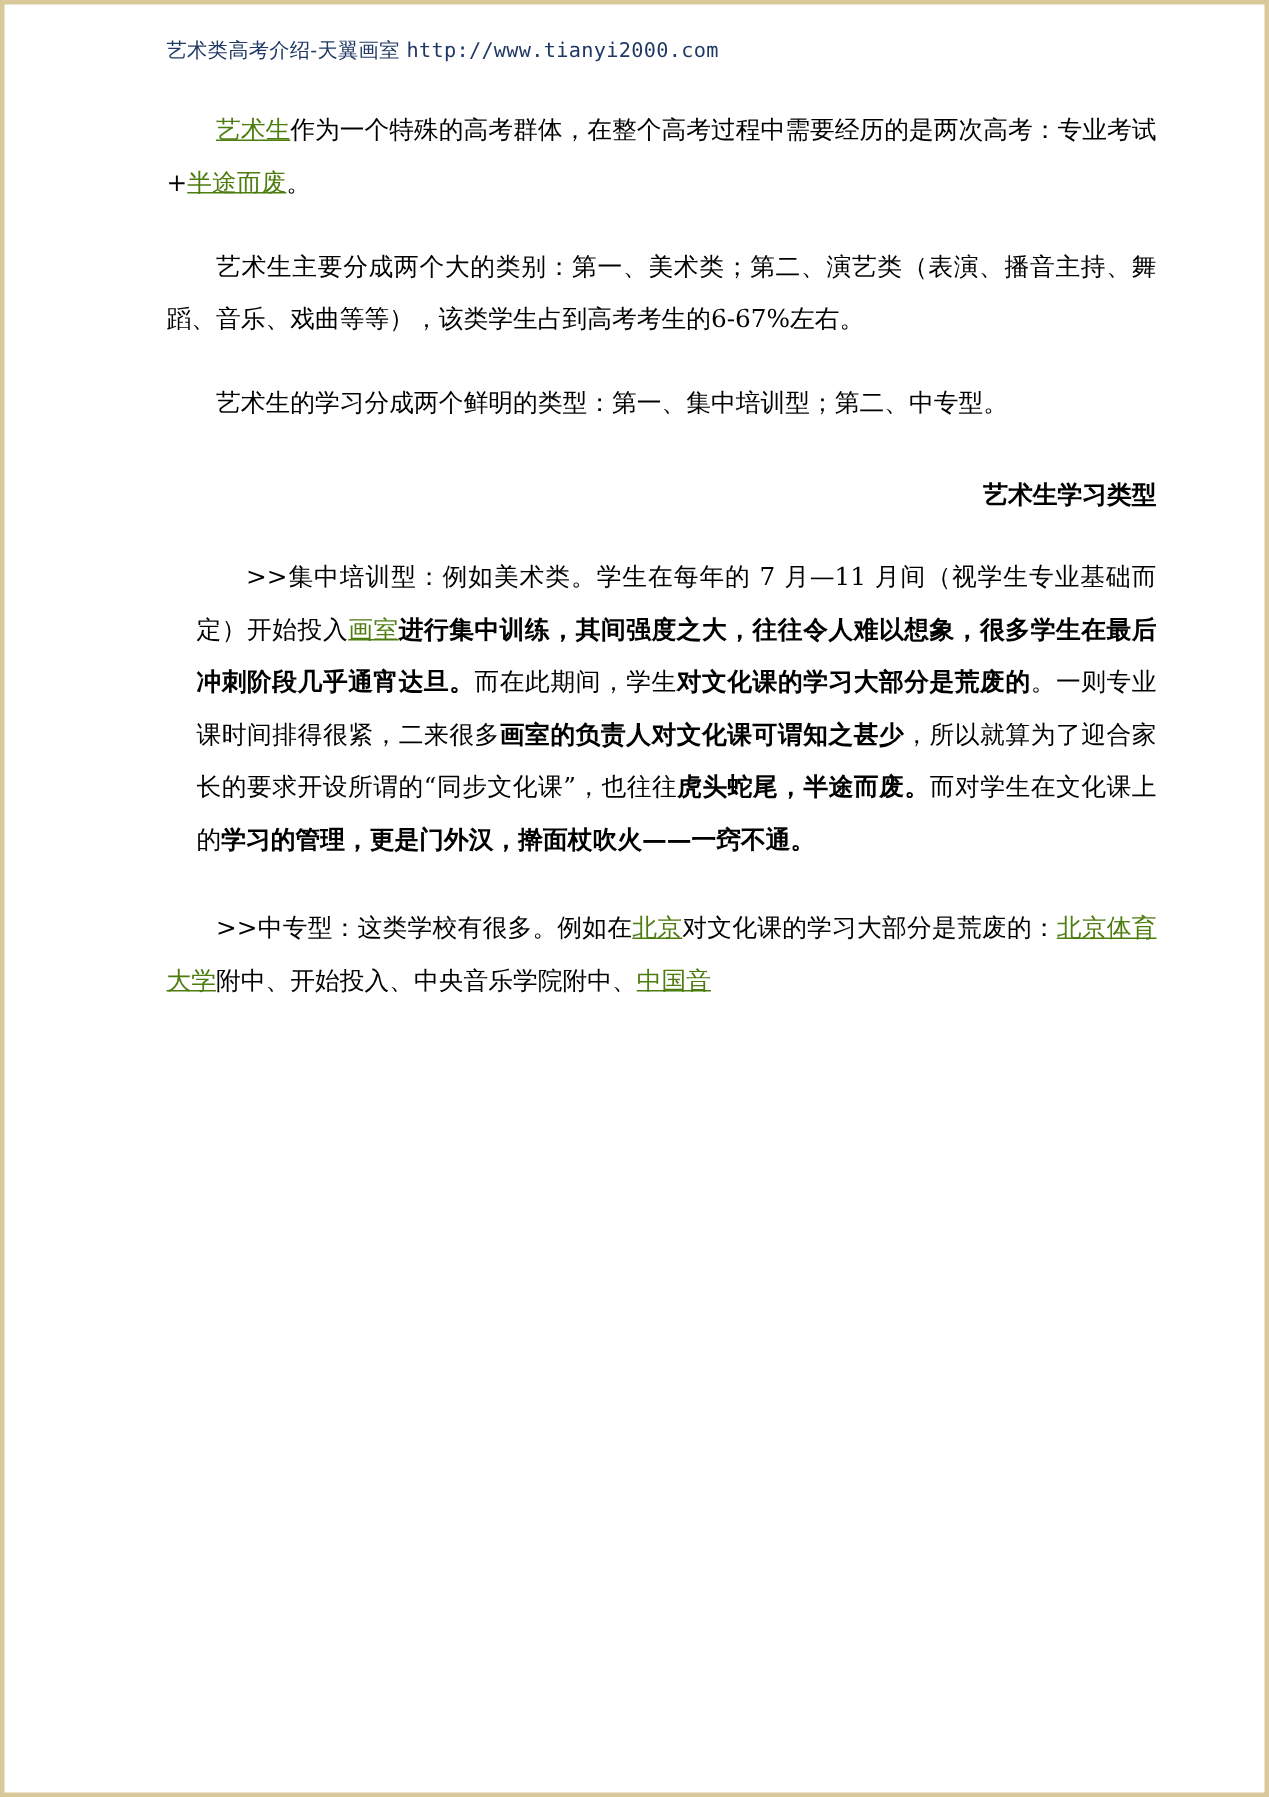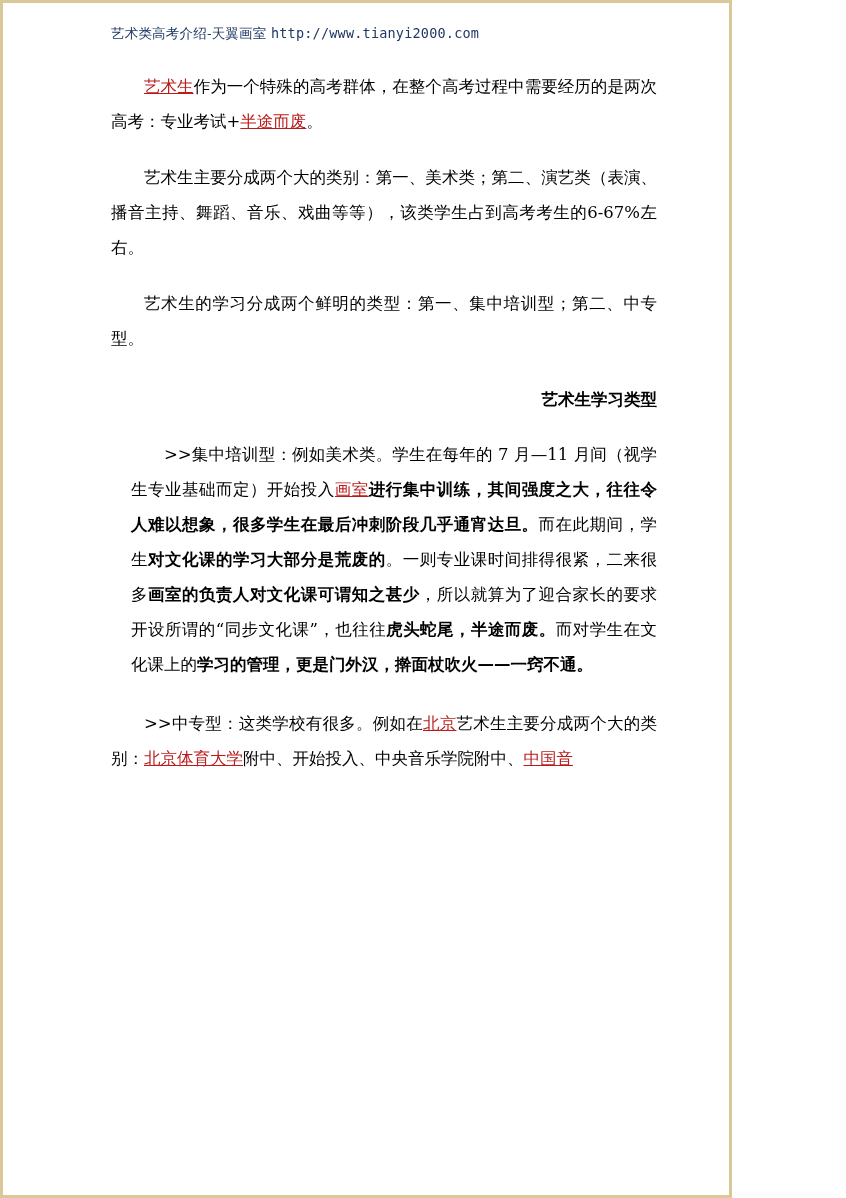--- a/index.html
+++ b/index.html
@@ -9,21 +9,21 @@
   body {
     width: 846px;
     height: 1198px;
     background: #ffffff;
     font-family: "DejaVu Serif", "Liberation Serif", serif;
     color: #000000;
     overflow: hidden;
   }
   .page {
     position: relative;
-    width: 732px;
+    width: 846px;
     height: 1198px;
     box-sizing: border-box;
     border: 3px solid #d9c89a;
     background: #ffffff;
   }
   .page-inner {
     position: absolute;
     left: 0;
     top: 0;
     right: 0;
@@ -47,21 +47,21 @@
     margin: 0 0 21px 0;
     font-size: 16.5px;
     line-height: 35px;
     text-align: justify;
     text-justify: inter-ideograph;
   }
   .indent {
     text-indent: 33px;
   }
   .link {
-    color: #b91c1c;
+    color: #4d7c0f;
     text-decoration: underline;
   }
   .heading {
     font-weight: bold;
     font-size: 16.5px;
     line-height: 35px;
     margin: 26px 0 20px 0;
     text-align: right;
   }
   .b {
@@ -82,16 +82,16 @@
       <span class="hdr-zh">艺术类高考介绍-天翼画室 </span><span>http://www.tianyi2000.com</span>
     </div>
 
     <p class="indent" id="p1"><span class="link">艺术生</span><span>作为一个特殊的高考群体，在整个高考过程中需要经历的是两次高考：专业考试+</span><span class="link">半途而废</span><span>。</span></p>
     <p class="indent" id="p3"><span>艺术生主要分成两个大的类别：第一、美术类；第二、演艺类（表演、播音主持、舞蹈、音乐、戏曲等等），该类学生占到高考考生的6-67%左右。</span></p>
     <p class="indent" id="p4"><span>艺术生的学习分成两个鲜明的类型：第一、集中培训型；第二、中专型。</span></p>
 
     <div class="heading">艺术生学习类型</div>
 
     <p class="indent para-dense" id="p5"><span>&gt;&gt;集中培训型：例如美术类。学生在每年的 7 月—11 月间（视学生专业基础而定）开始投入</span><span class="link">画室</span><span class="b">进行集中训练，其间强度之大，往往令人难以想象，很多学生在最后冲刺阶段几乎通宵达旦。</span><span>而在此期间，学生</span><span class="b">对文化课的学习大部分是荒废的</span><span>。一则专业课时间排得很紧，二来很多</span><span class="b">画室的负责人对文化课可谓知之甚少</span><span>，所以就算为了迎合家长的要求开设所谓的“同步文化课”，也往往</span><span class="b">虎头蛇尾，半途而废。</span><span>而对学生在文化课上的</span><span class="b">学习的管理，更是门外汉，</span><span class="b">擀面杖吹火——一窍不通。</span></p>
-    <p class="indent" id="p6"><span>&gt;&gt;中专型：这类学校有很多。例如在</span><span class="link">北京</span><span>艺术生主要分成两个大的类别：</span><span class="link">北京体育大学</span><span>附中、开始投入、中央音乐学院附中、</span><span class="link">中国音</span></p>
+    <p class="indent" id="p6"><span>&gt;&gt;中专型：这类学校有很多。例如在</span><span class="link">北京</span><span>对文化课的学习大部分是荒废的：</span><span class="link">北京体育大学</span><span>附中、开始投入、中央音乐学院附中、</span><span class="link">中国音</span></p>
 
   </div>
 </div>
 
 </body></html>

